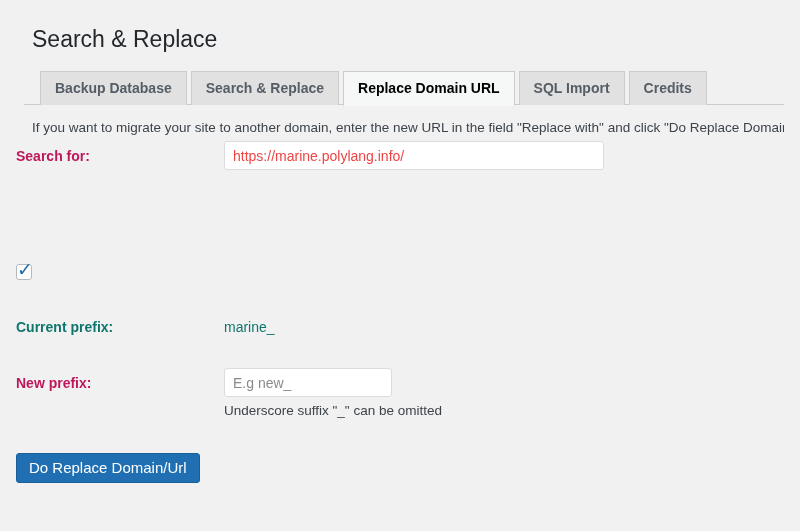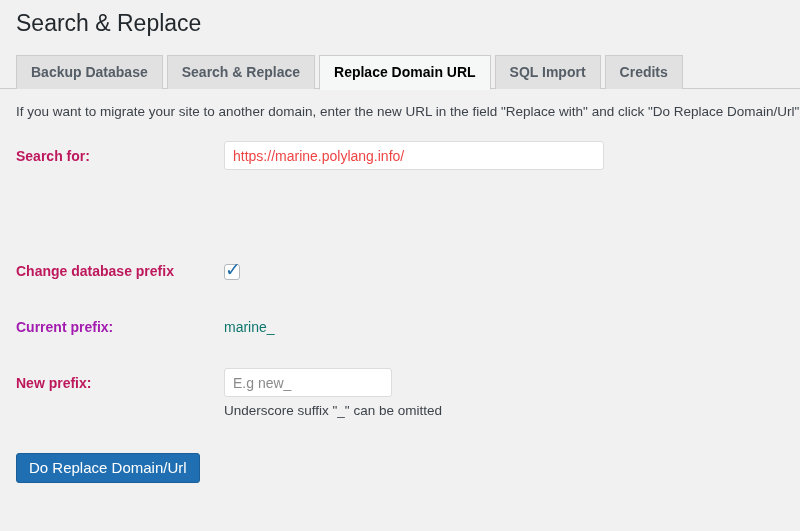--- a/index.html
+++ b/index.html
@@ -15,39 +15,39 @@
     font-family: "Liberation Sans", "DejaVu Sans", sans-serif;
     color: #32373c;
     -webkit-font-smoothing: antialiased;
   }
 
   .page {
     position: relative;
     width: 800px;
     height: 531px;
     box-sizing: border-box;
-    padding: 0;
+    padding: 16px;
     background: #f1f1f1;
   }
 
   
   .page-title {
     margin: 0;
     padding: 9px 0 0 16px;
     font-size: 23px;
     font-weight: 400;
     line-height: 29px;
     color: #23282d;
     letter-spacing: 0;
   }
 
   
   .nav-tabs {
     position: relative;
-    margin: 17px 0 0 0;
+    margin: 17px 0 0 8px;
     padding-left: 16px;
     height: 34px;
     box-sizing: border-box;
     white-space: nowrap;
     border-bottom: 1px solid #ccc;
   }
   .nav-tab {
     display: inline-block;
     position: relative;
     top: 0;
@@ -93,21 +93,21 @@
     width: 208px;
     box-sizing: border-box;
     font-size: 14px;
     font-weight: 700;
     color: #be185d;
     vertical-align: middle;
     padding-right: 10px;
   }
   .row-label.muted {
     font-weight: 700;
-    color: #a21caf;
+    color: #0f766e;
   }
   .row-field {
     display: inline-block;
     vertical-align: middle;
   }
 
   .text-input {
     box-sizing: border-box;
     height: 29px;
     padding: 0 8px;
@@ -202,21 +202,21 @@
   </nav>
 
   <p class="description">If you want to migrate your site to another domain, enter the new URL in the field "Replace with" and click "Do Replace Domain/Url". You</p>
 
   <div class="form-row abs" style="left:16px; top:141px; width:700px;">
     <span class="row-label">Search for:</span><span class="row-field"><input class="text-input input-wide" type="text" value="https://marine.polylang.info/" style=""></span>
   </div>
 
 
   <div class="form-row abs" style="left:16px; top:261px; width:700px;">
-    <span class="row-label">Change database prefix</span><span class="row-field"><span class="checkbox" role="checkbox" aria-checked="true"><span class="tick">✓</span></span></span>
+    <span class="row-field"><span class="checkbox" role="checkbox" aria-checked="true"><span class="tick">✓</span></span></span>
   </div>
 
   <div class="form-row abs" style="left:16px; top:317px; width:700px;">
     <span class="row-label muted">Current prefix:</span><span class="row-field"><span class="static-value">marine_</span></span>
   </div>
 
   <div class="form-row abs" style="left:16px; top:368px; width:700px;">
     <span class="row-label">New prefix:</span><span class="row-field"><input class="text-input input-narrow" type="text" placeholder="E.g new_" style=""></span>
   </div>
 

